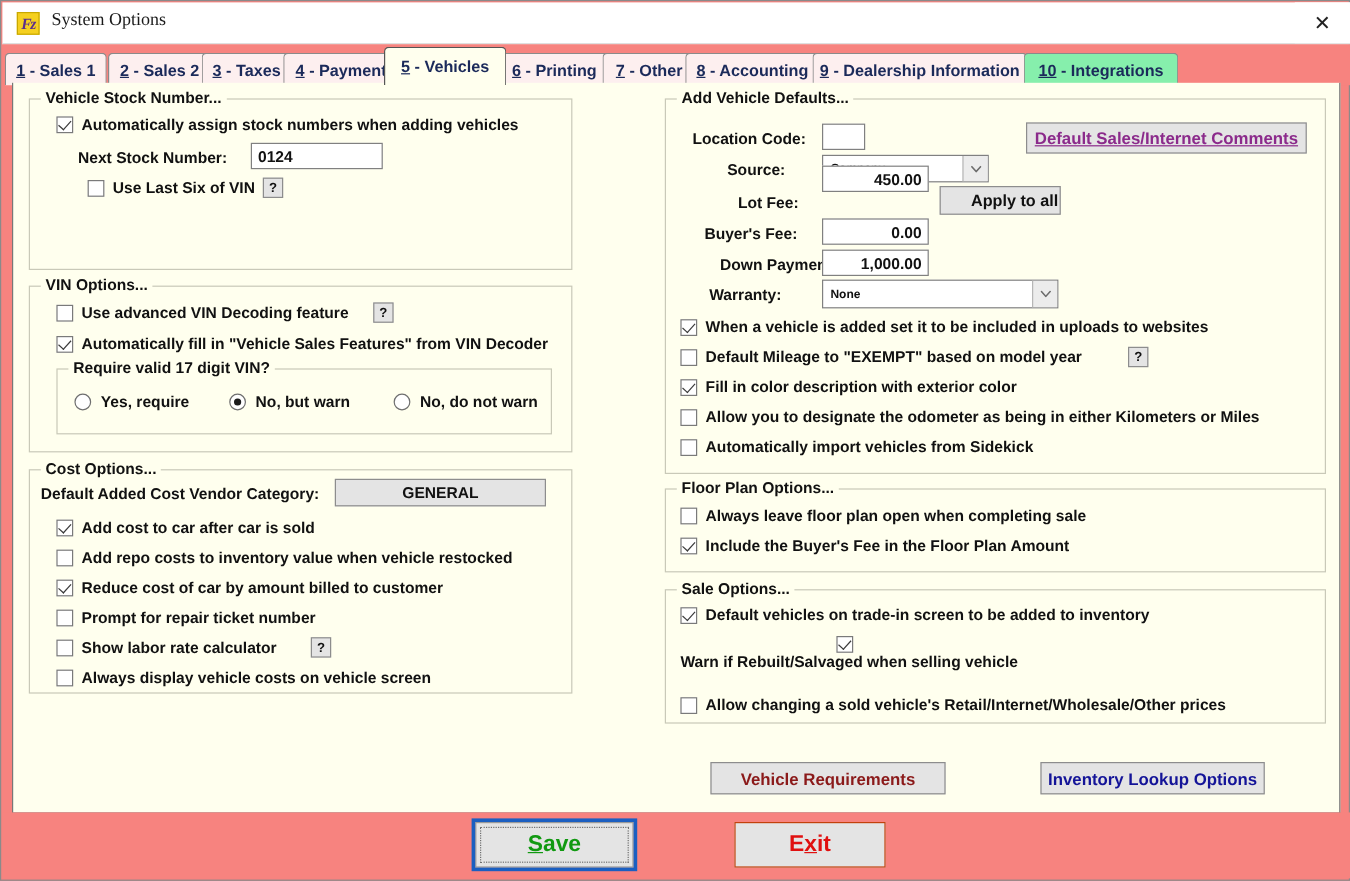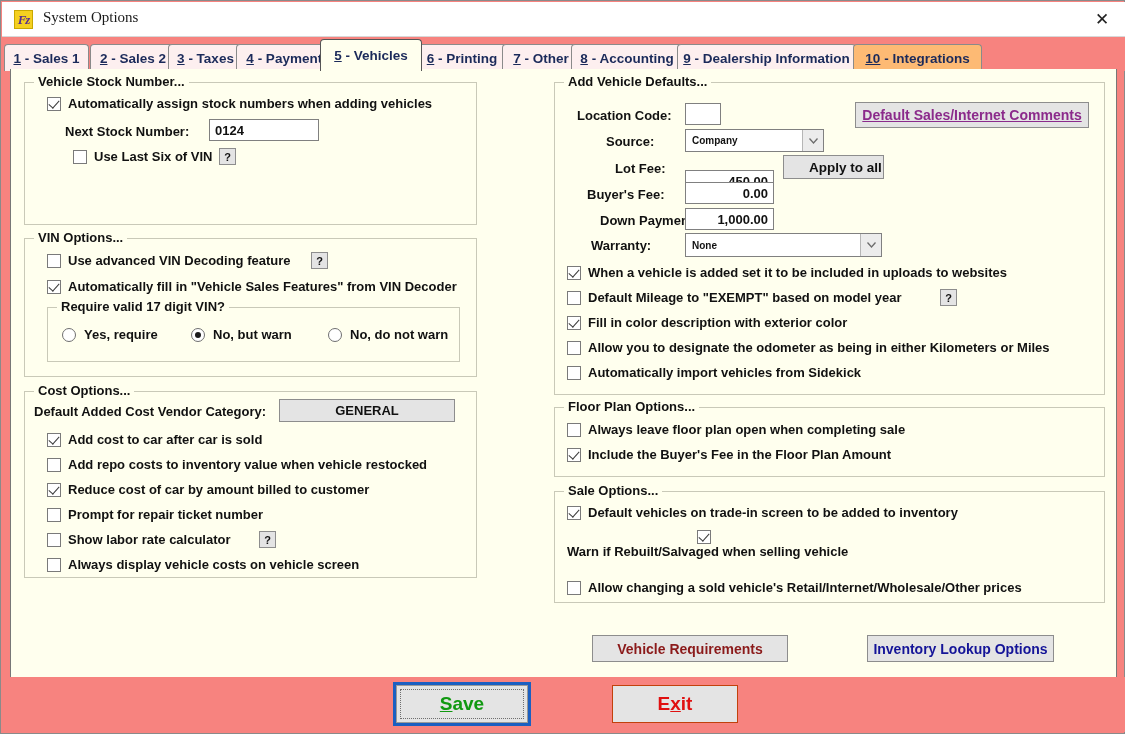--- a/index.html
+++ b/index.html
@@ -68,21 +68,21 @@
     cursor: pointer;
     padding: 0 7px;
   }
   .tab.active {
     background: #FFFFEE;
     height: 32px;
     z-index: 20;
     border-color: #555;
     color: #1b2a5a;
   }
-  .tab.lastgreen { background: #fdba74; }
+  .tab.lastgreen { background: #86efac; }
   .tab u { text-decoration: underline; }
 
   
   .page {
     position: absolute; left: 9px; top: 68px;
     width: 1107px; height: 609px;
     background: #FFFFEE;
     border: 1px solid #777;
     border-top: none;
   }
@@ -374,21 +374,21 @@
       <div class="combo" style="left:130px; top:46px; width:139px; height:23px;">
         <span class="val">Company</span>
         <span class="arrow">
           <svg width="9" height="6" viewBox="0 0 9 6">
                 <path d="M0.5 0.5 L4.5 5 L8.5 0.5" fill="none" stroke="#6c6c6c" stroke-width="1.3"></path>
               </svg>
         </span>
       </div>
 
       <div class="lbl" style="left:60px; top:78px;">Lot Fee:</div>
-      <div class="tinput right" style="left:130px; top:87px; width:89px; height:22px;">450.00</div>
+      <div class="tinput right" style="left:130px; top:55px; width:89px; height:22px;">450.00</div>
       <div class="btn" style="left:228px; top:72px; width:101px; height:24px; font-size:13.5px;padding-left:24px;">Apply to all</div>
 
       <div class="lbl" style="left:32px; top:104px;">Buyer's Fee:</div>
       <div class="tinput right" style="left:130px; top:99px; width:89px; height:22px;">0.00</div>
 
       <div class="lbl" style="left:5px; top:130px;padding-left:40px;">Down Payment:</div>
       <div class="tinput right" style="left:130px; top:125px; width:89px; height:22px;">1,000.00</div>
 
       <div class="lbl" style="left:36px; top:155px;">Warranty:</div>
       <div class="combo" style="left:130px; top:150px; width:197px; height:24px;">

